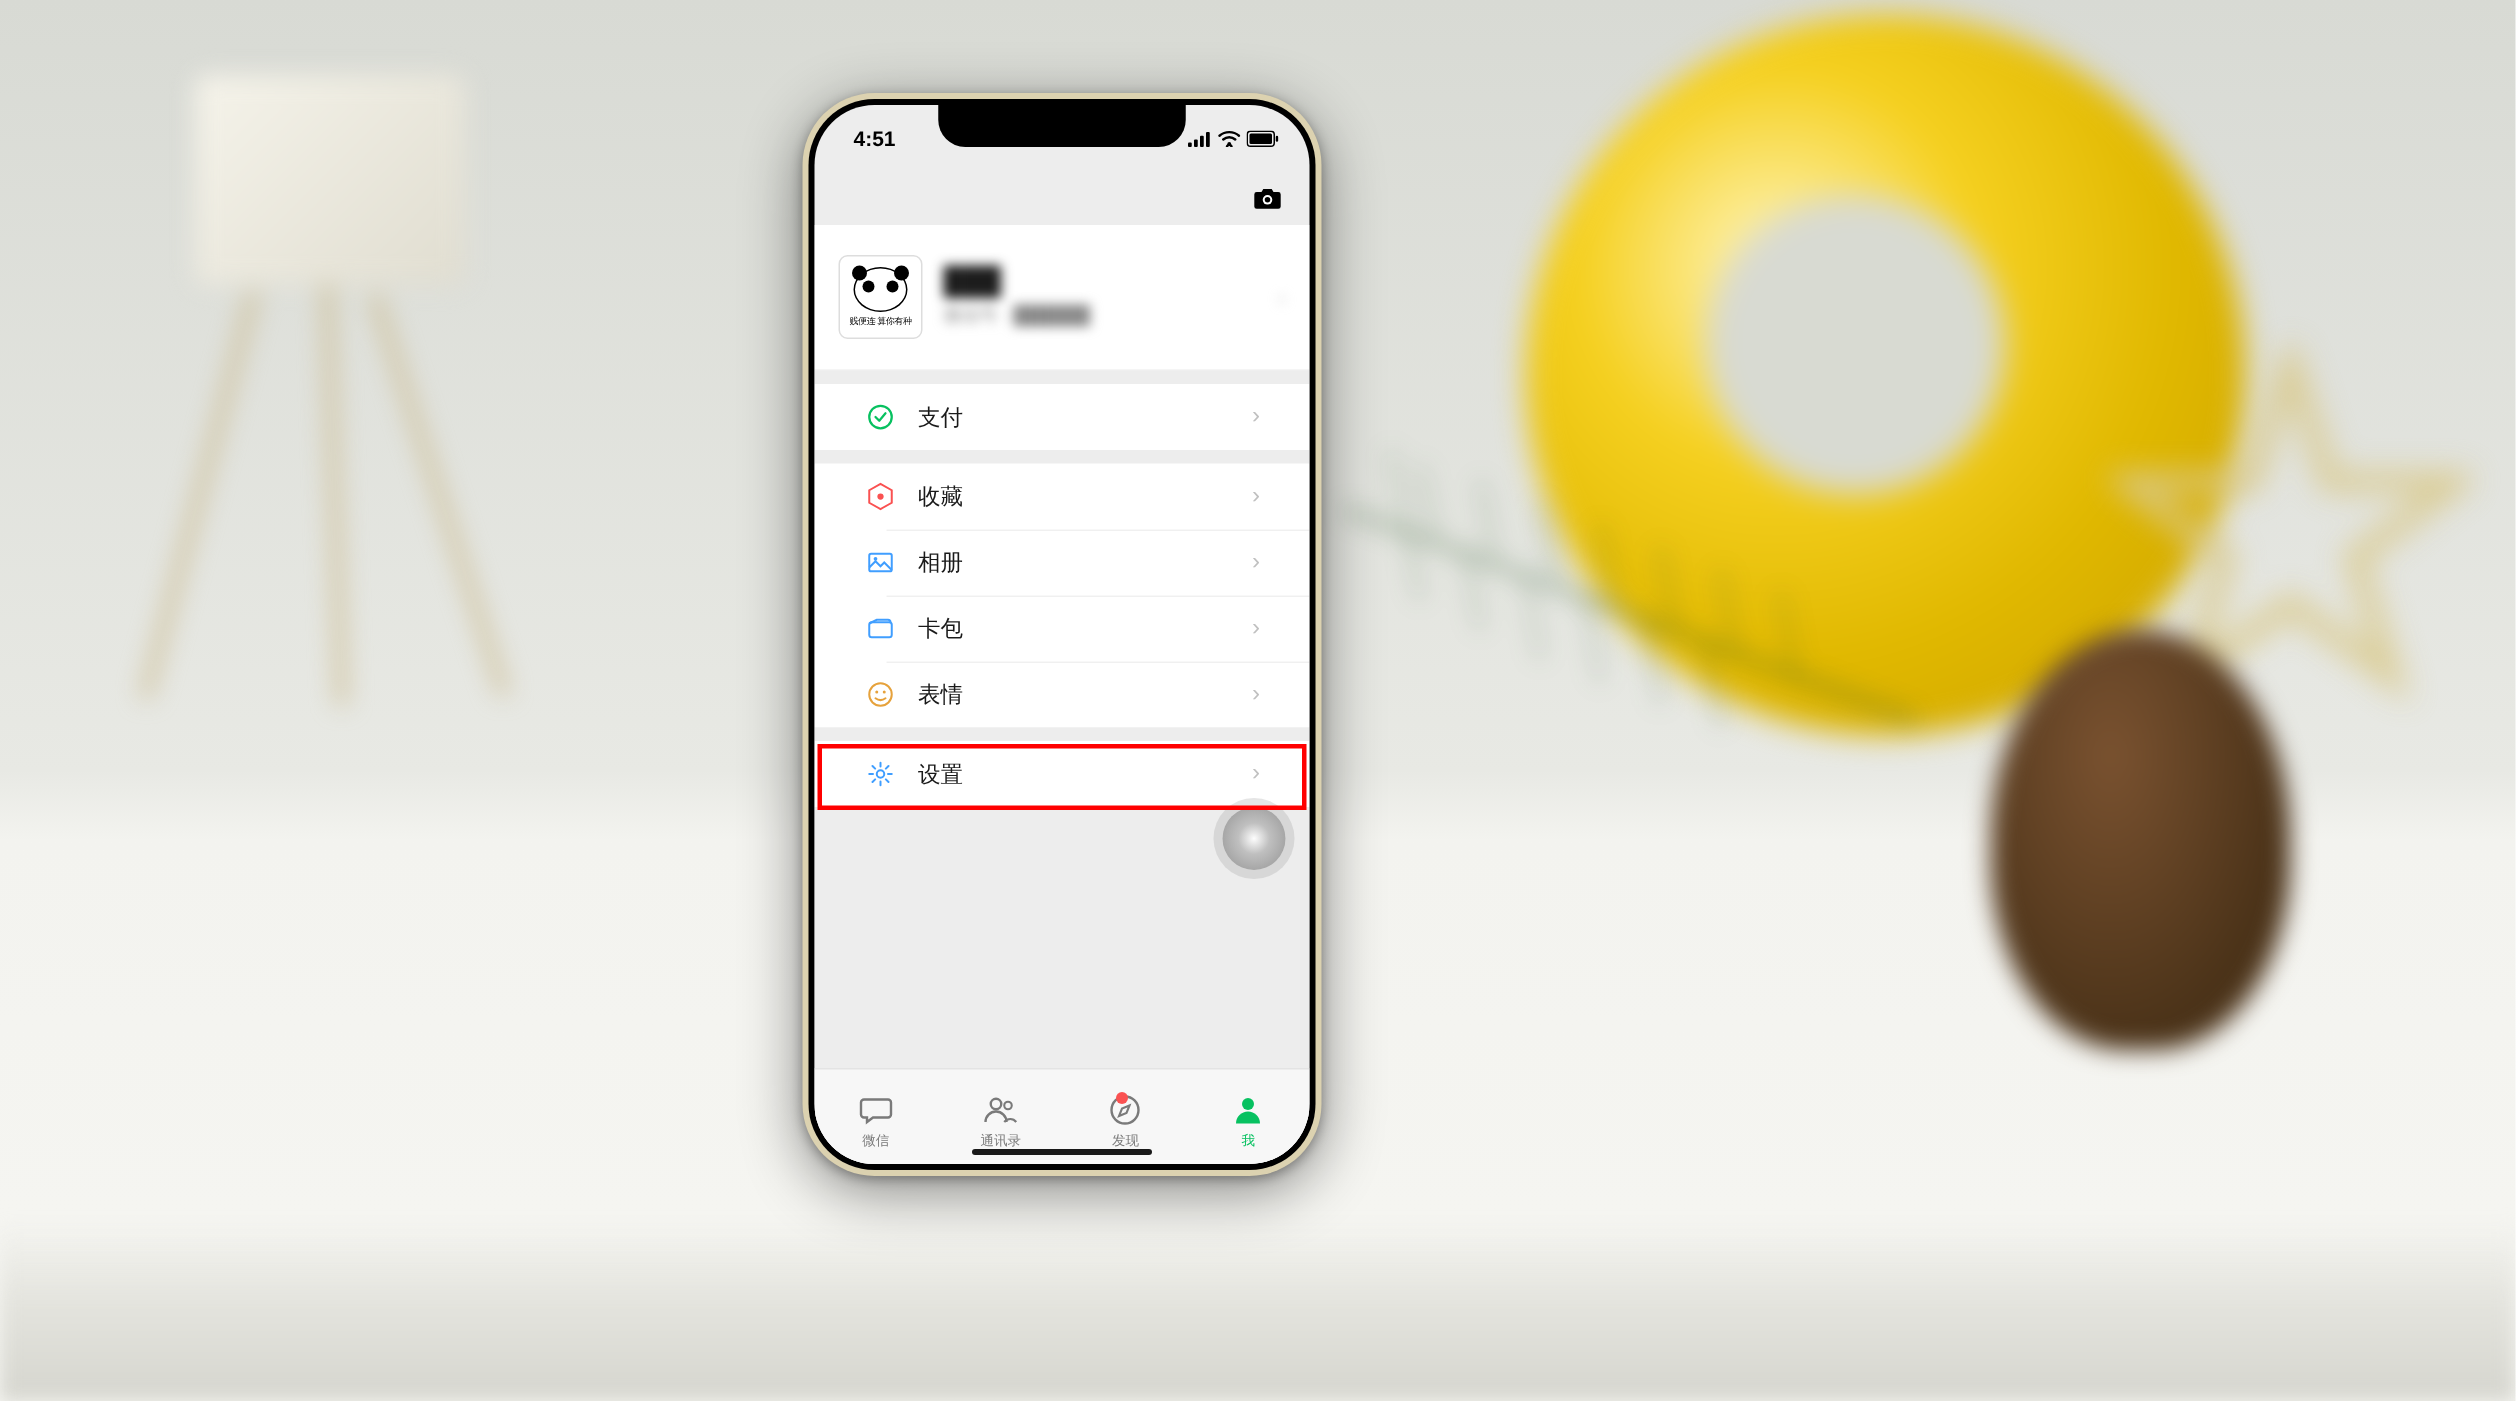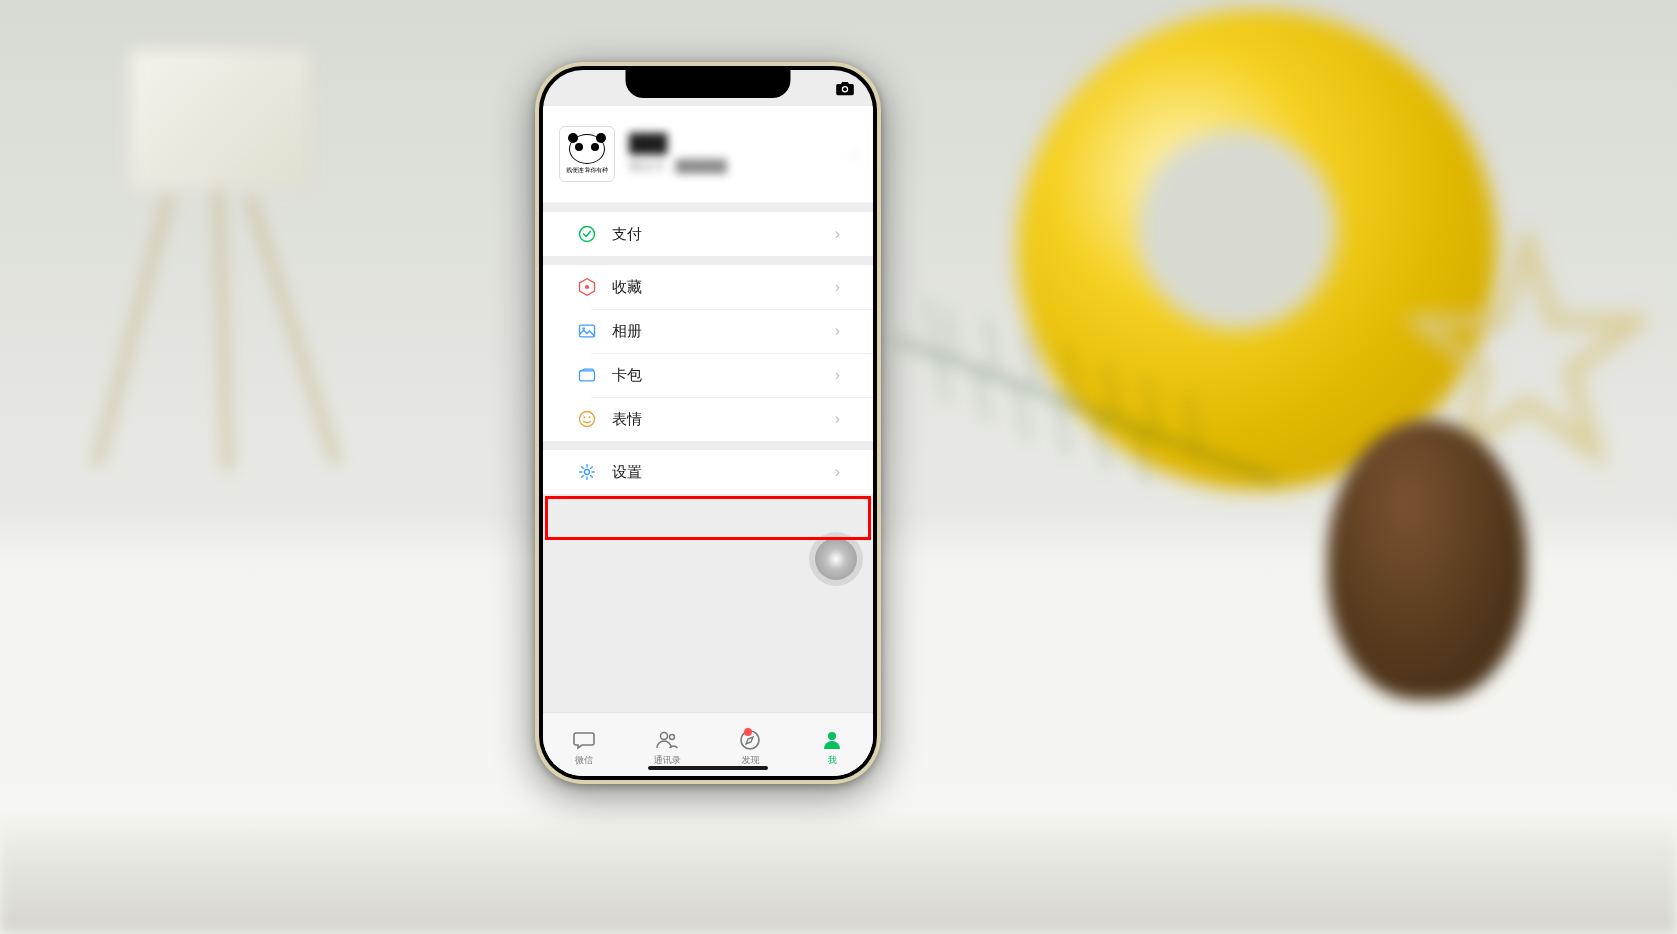--- a/index.html
+++ b/index.html
@@ -338,20 +338,40 @@
 <div class="bg-cone"></div>
 <div class="bg-table-edge"></div>
 
 <div class="phone">
   <div class="phone-bezel">
     <div class="screen">
       <div class="notch"></div>
 
       <div class="screen-content">
 
+        <div class="status-bar">
+          <span>4:51</span>
+          <div class="status-right">
+            <svg class="sig-icon" width="16" height="11" viewBox="0 0 16 11">
+              <rect x="0" y="8" width="2.5" height="3" rx="0.7" fill="#000"></rect>
+              <rect x="4" y="6" width="2.5" height="5" rx="0.7" fill="#000"></rect>
+              <rect x="8" y="3.5" width="2.5" height="7.5" rx="0.7" fill="#000"></rect>
+              <rect x="12" y="1" width="2.5" height="10" rx="0.7" fill="#000"></rect>
+            </svg>
+            <svg class="wifi-icon" width="15" height="11" viewBox="0 0 15 11">
+              <path d="M7.5 9.5 a1.5 1.5 0 1 0 0.001 0 M3.5 6 a6 6 0 0 1 8 0 M1 3.5 a10 10 0 0 1 13 0" stroke="#000" stroke-width="1.6" fill="none" stroke-linecap="round"></path>
+              <circle cx="7.5" cy="9" r="1.3" fill="#000"></circle>
+            </svg>
+            <svg class="bat-icon" width="22" height="11" viewBox="0 0 22 11">
+              <rect x="0.5" y="0.5" width="18" height="10" rx="2.2" stroke="#000" fill="none"></rect>
+              <rect x="2" y="2" width="15" height="7" rx="1" fill="#000"></rect>
+              <rect x="19.5" y="3.5" width="1.6" height="4" rx="0.8" fill="#000"></rect>
+            </svg>
+          </div>
+        </div>
 
         <div class="top-bar">
           <svg class="camera-icon" viewBox="0 0 24 20">
             <path d="M3 5 h4 l1.5 -2.5 h7 L17 5 h4 a2 2 0 0 1 2 2 v10 a2 2 0 0 1 -2 2 H3 a2 2 0 0 1 -2 -2 V7 a2 2 0 0 1 2 -2 z" fill="#000"></path>
             <circle cx="12" cy="11.5" r="4" fill="#fff"></circle>
             <circle cx="12" cy="11.5" r="2.3" fill="#000"></circle>
           </svg>
         </div>
 
         <div class="profile">

